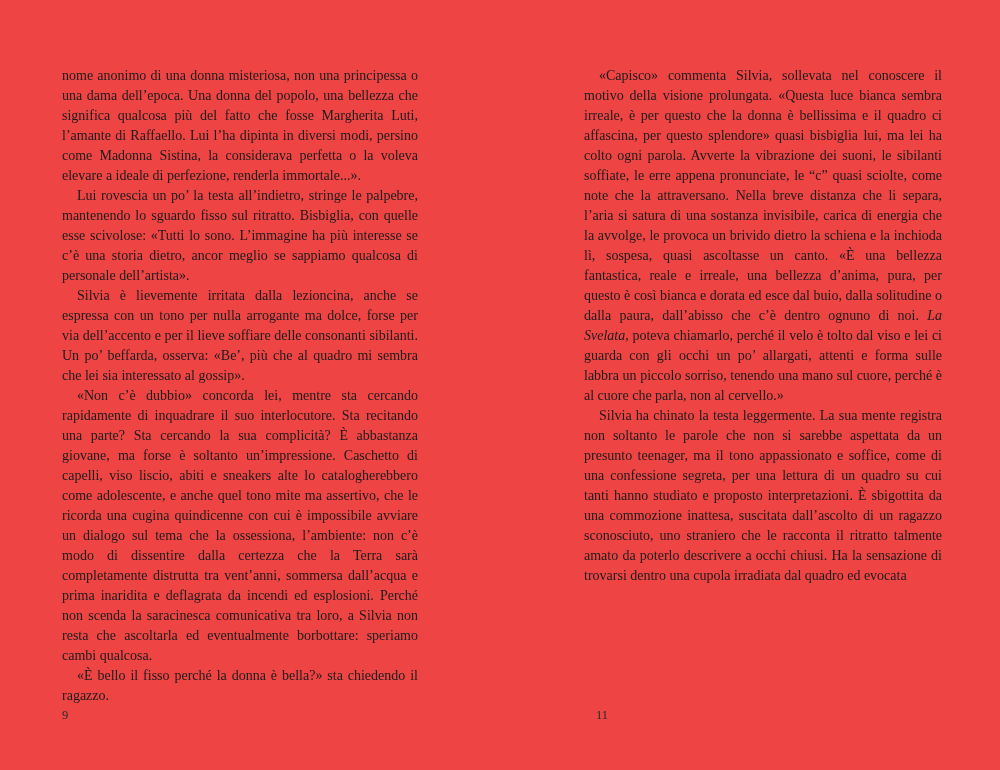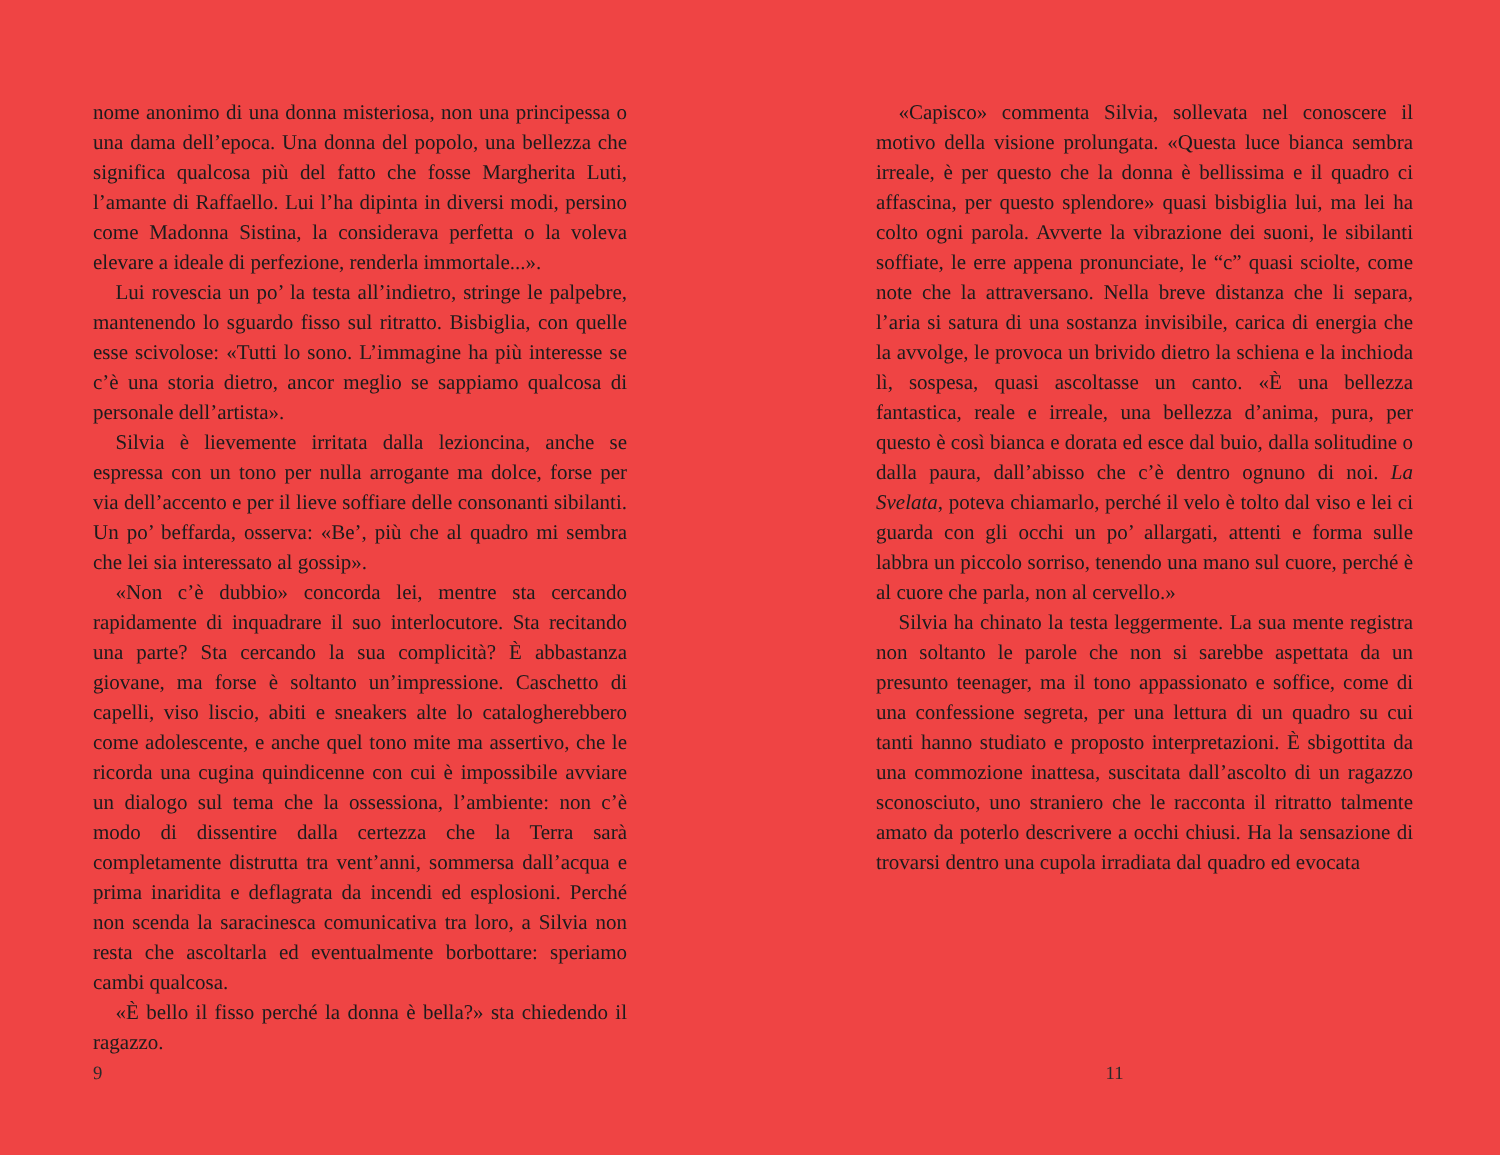--- a/index.html
+++ b/index.html
@@ -29,21 +29,21 @@
   .page p.no-indent { text-indent: 0; }
   .italic { font-style: italic; }
   .folio {
     position: absolute;
     top: 708px;
     font-size: 12.5px;
     line-height: 14px;
     color: #2a2a2a;
   }
   .folio-left  { left: 62px; text-align: left; }
-  .folio-right { left: 564px; width: 358px; text-align: center; }
+  .folio-right { left: 596px; width: 358px; text-align: left; }
 </style>
 </head>
 <body>
 
 <div class="spread">
 
   <div class="page page-left">
     <p class="no-indent">nome anonimo di una donna misteriosa, non una principessa o una dama dell’epoca. Una donna del popolo, una bellezza che significa qualcosa più del fatto che fosse Margherita Luti, l’amante di Raffaello. Lui l’ha dipinta in diversi modi, persino come Madonna Sistina, la considerava perfetta o la voleva elevare a ideale di perfezione, renderla immortale...».</p>
     <p>Lui rovescia un po’ la testa all’indietro, stringe le palpebre, mantenendo lo sguardo fisso sul ritratto. Bisbiglia, con quelle esse scivolose: «Tutti lo sono. L’immagine ha più interesse se c’è una storia dietro, ancor meglio se sappiamo qualcosa di personale dell’artista».</p>
     <p>Silvia è lievemente irritata dalla lezioncina, anche se espressa con un tono per nulla arrogante ma dolce, forse per via dell’accento e per il lieve soffiare delle consonanti sibilanti. Un po’ beffarda, osserva: «Be’, più che al quadro mi sembra che lei sia interessato al gossip».</p>

